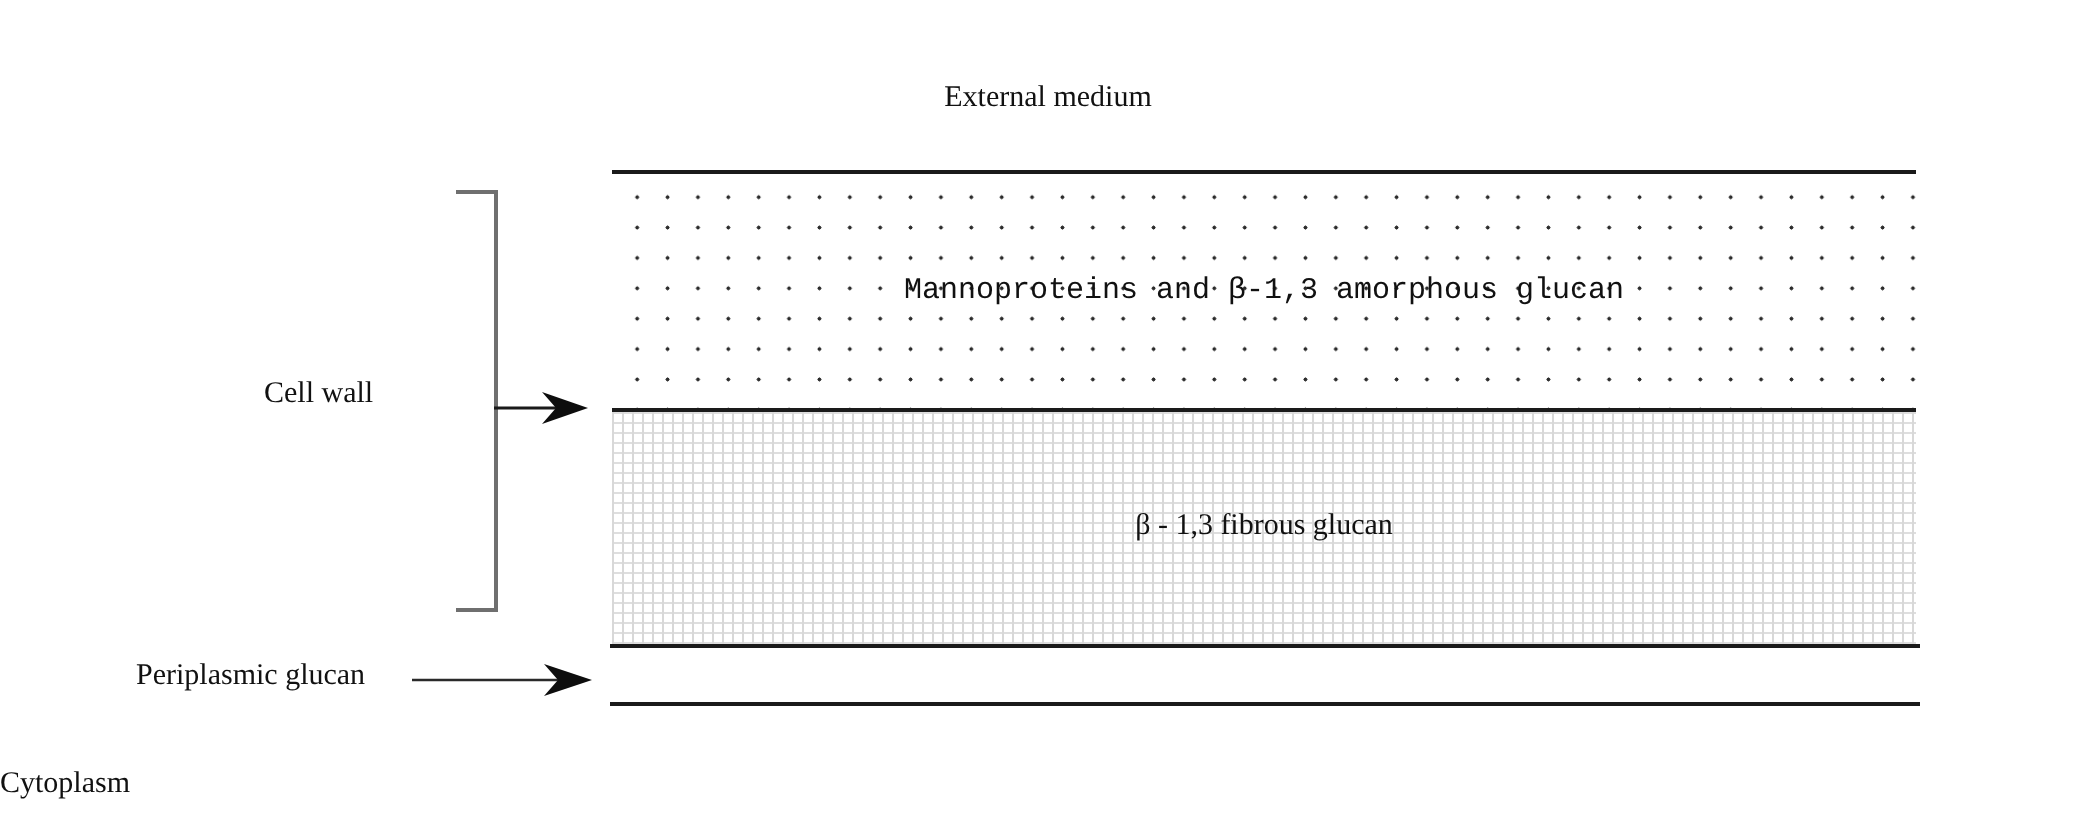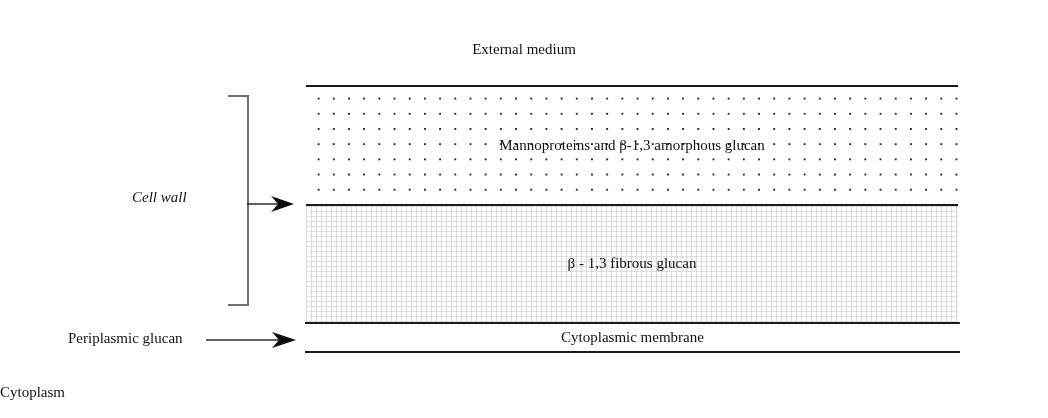--- a/index.html
+++ b/index.html
@@ -39,21 +39,20 @@
 
   .label-cytoplasm {
     left: 0; right: 0;
     top: 385px;
     text-align: left;
   }
 
   .label-cellwall {
     left: 132px;
     top: 190px;
-    font-style: italic;
   }
 
   .label-periplasmic {
     left: 68px;
     top: 331px;
   }
 
   
   #wall {
     position: absolute;
@@ -106,21 +105,21 @@
     position: absolute;
     left: 0;
     width: 100%;
     text-align: center;
     font-family: "Liberation Serif", "DejaVu Serif", serif;
     font-size: 15px;
     color: #111111;
     white-space: nowrap;
     line-height: 1;
   }
-  .band-text-manno   { top: 51px; }
+  .band-text-manno   { top: 51px; font-family: Liberation Mono, monospace; }
   .band-text-fibrous { top: 50px; }
 
   
   #membrane {
     position: absolute;
     left: 305px;
     top: 322px;
     width: 655px;
     height: 31px;
   }
@@ -226,19 +225,18 @@
 
   <div class="arrow arrow-periplasmic">
     <svg width="92" height="20" viewBox="0 0 92 20" aria-hidden="true">
       <line x1="0" y1="10" x2="74" y2="10" stroke="#2a2a2a" stroke-width="1.3"></line>
       <path d="M 90 10 L 66 2 L 73 10 L 66 18 Z" fill="#0d0d0d"></path>
     </svg>
   </div>
 
   <div id="membrane">
     <div class="mline mline-top"></div>
-    <div class="membrane-text">Cytoplasmic membrane</div>
     <div class="mline mline-bottom"></div>
   </div>
 
   <div class="label label-cytoplasm">Cytoplasm</div>
 
 </div>
 
 </body></html>

